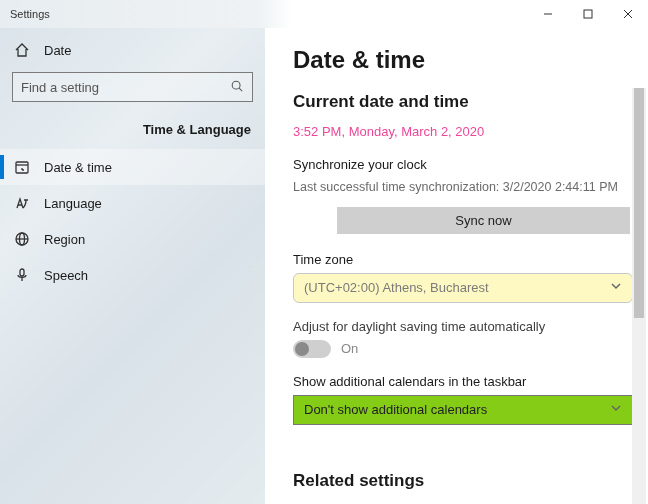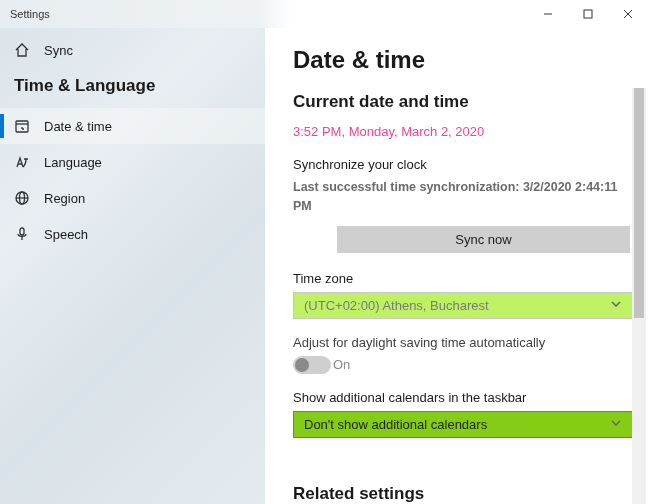--- a/index.html
+++ b/index.html
@@ -51,21 +51,21 @@
     color: #555;
     font-size: 13px;
   }
   .search input {
     flex: 1; border: none; outline: none; background: transparent;
     font-size: 13px; color: #333;
   }
   .search input::placeholder { color: #555; }
   .cat-title {
     padding: 10px 14px 12px 14px;
-    font-size: 17px; font-weight: 600;
+    font-size: 13px; font-weight: 600; text-align: right;
   }
   .nav-item {
     display: flex; align-items: center;
     padding: 10px 14px; gap: 14px;
     font-size: 13px;
     position: relative;
   }
   .nav-item.selected { background: rgba(255,255,255,0.35); }
   .nav-item.selected::before {
     content: ""; position: absolute; left: 0; top: 6px; bottom: 6px;
@@ -85,42 +85,42 @@
     width: 14px; background: #f0f0f0;
   }
   .scroll-thumb {
     position: absolute; left: 2px; right: 2px; top: 0; height: 230px;
     background: #c2c2c2;
   }
   h1 { font-size: 24px; font-weight: 600; margin-bottom: 18px; }
   h2 { font-size: 17px; font-weight: 600; margin-bottom: 12px; }
   .dt-value { font-size: 13px; margin-bottom: 18px; color: #ec4899; }
   .sync-label { font-size: 13px; margin-bottom: 6px; }
-  .muted { color: #6b6b6b; font-size: 12.5px; line-height: 1.5; font-weight: bold; }
+  .muted { color: #6b6b6b; font-size: 12.5px; line-height: 1.5; }
   .btn {
     display: inline-block; margin-top: 10px; margin-bottom: 18px;
     background: #cfcfcf; border: none;
     padding: 6px 14px; font-size: 13px; color: #222; margin-left: 44px;
   }
   .field-label { font-size: 13px; margin-bottom: 6px; }
   .field-label.disabled { color: #404040; }
   .select {
     width: 340px; height: 30px;
     border: 1px solid #bfbfbf;
     background: #e6e6e6;
     display: flex; align-items: center;
     padding: 0 10px; font-size: 13px; color: #444;
     margin-bottom: 16px;
   }
-  .select.disabled { background: #bef264; color: #7a7a7a; border-color: #c8c8c8; }
+  .select.disabled { background: #fef9c3; color: #7a7a7a; border-color: #c8c8c8; border-radius: 6px; }
   .select.white { background: #84cc16; color: #222; border-color: #777; }
   .select .sp { flex: 1; }
   .chev svg { width: 12px; height: 12px; stroke: #666; fill: none; stroke-width: 1.5; }
   .toggle {
-    display: flex; align-items: center; gap: 2px;
+    display: flex; align-items: center; gap: 10px;
     margin-bottom: 16px;
   }
   .toggle-track {
     width: 38px; height: 18px; border-radius: 9px;
     background: #cfcfcf; position: relative;
   }
   .toggle-thumb {
     position: absolute; left: 2px; top: 2px;
     width: 14px; height: 14px; border-radius: 50%; background: #8a8a8a;
   }
@@ -153,21 +153,32 @@
   </div>
 
   <div class="body">
     <div class="sidebar">
       <div class="home-row">
         <span class="nav-icon">
           <svg viewBox="0 0 16 16">
               <path d="M2 8 L8 2 L14 8 M4 7 V14 H12 V7"></path>
             </svg>
         </span>
-        <span>Sync</span>
+        <span>Date</span>
+      </div>
+      <div class="search-wrap">
+        <div class="search">
+          <input type="text" placeholder="Find a setting" style="">
+          <span>
+            <svg viewBox="0 0 16 16" width="14" height="14">
+                <circle cx="7" cy="7" r="4.5" fill="none" stroke="#555" stroke-width="1.2"></circle>
+                <line x1="10.5" y1="10.5" x2="14" y2="14" stroke="#555" stroke-width="1.2"></line>
+              </svg>
+          </span>
+        </div>
       </div>
       <div class="cat-title">Time &amp; Language</div>
 
       <div class="nav-item selected">
         <span class="nav-icon">
           <svg viewBox="0 0 16 16">
               <rect x="2" y="3" width="12" height="11" rx="1"></rect>
               <line x1="2" y1="6" x2="14" y2="6"></line>
               <line x1="8" y1="9" x2="8" y2="11"></line>
               <line x1="8" y1="11" x2="10" y2="11"></line>

